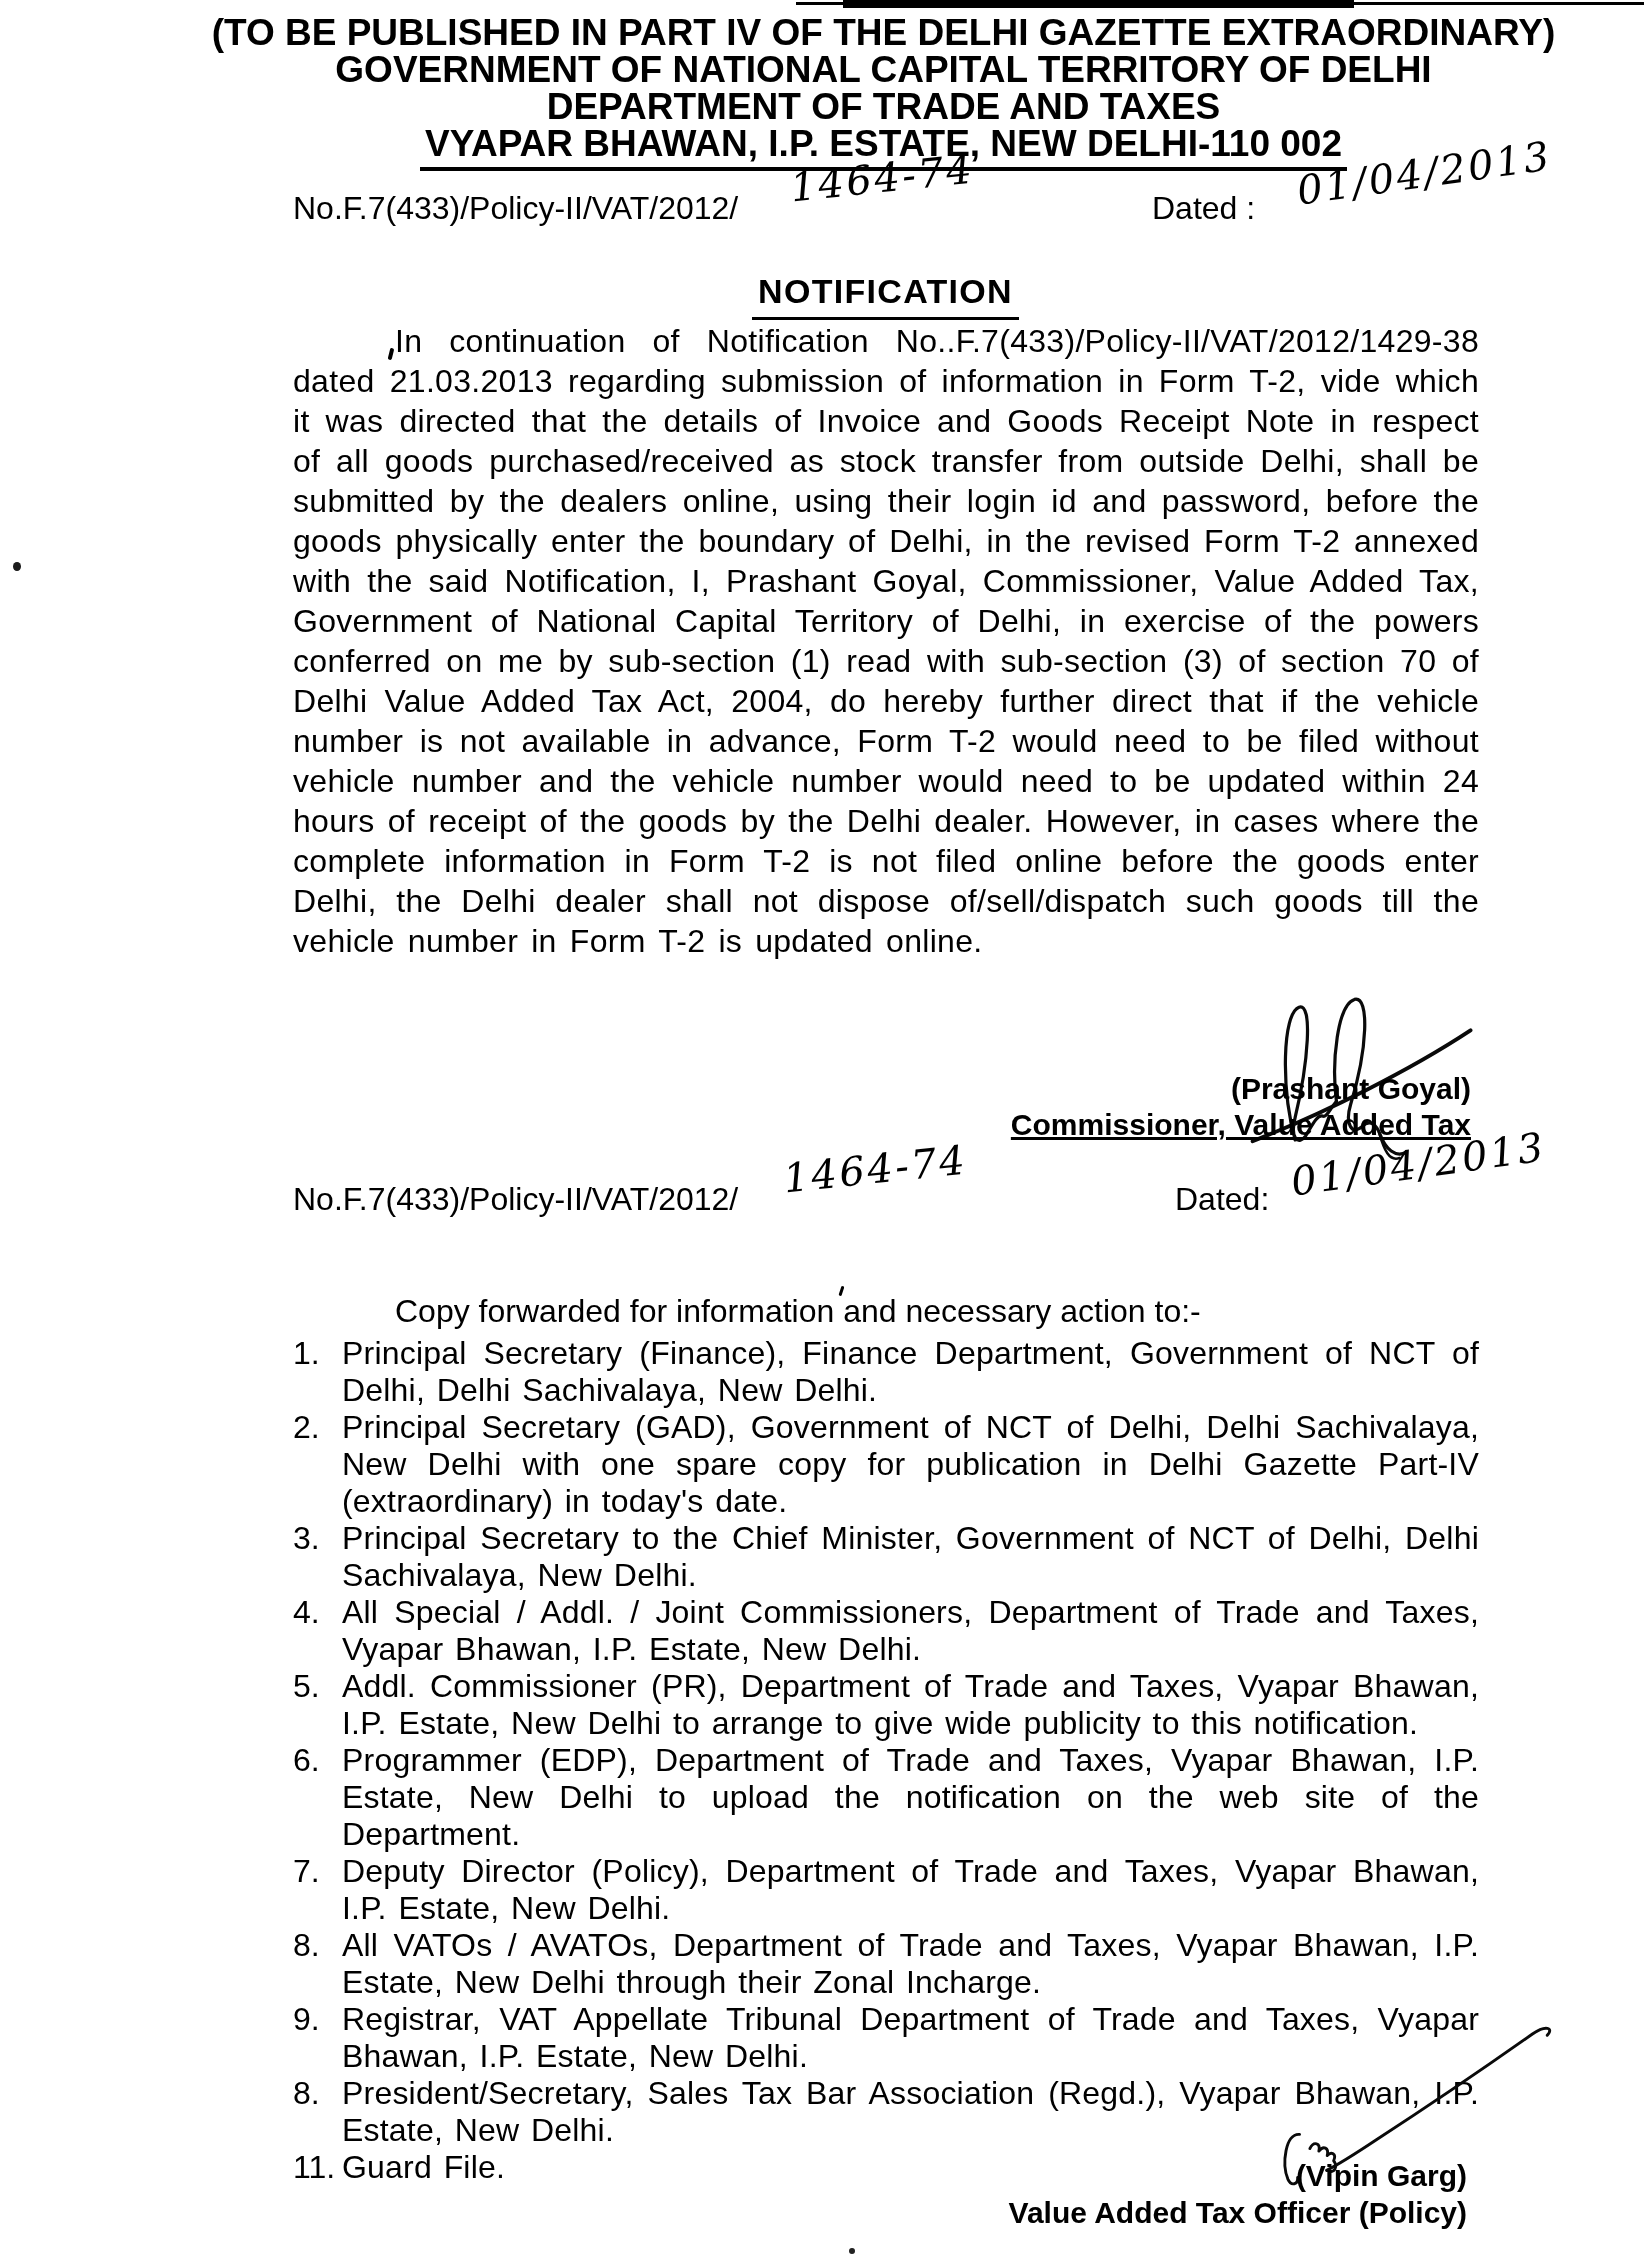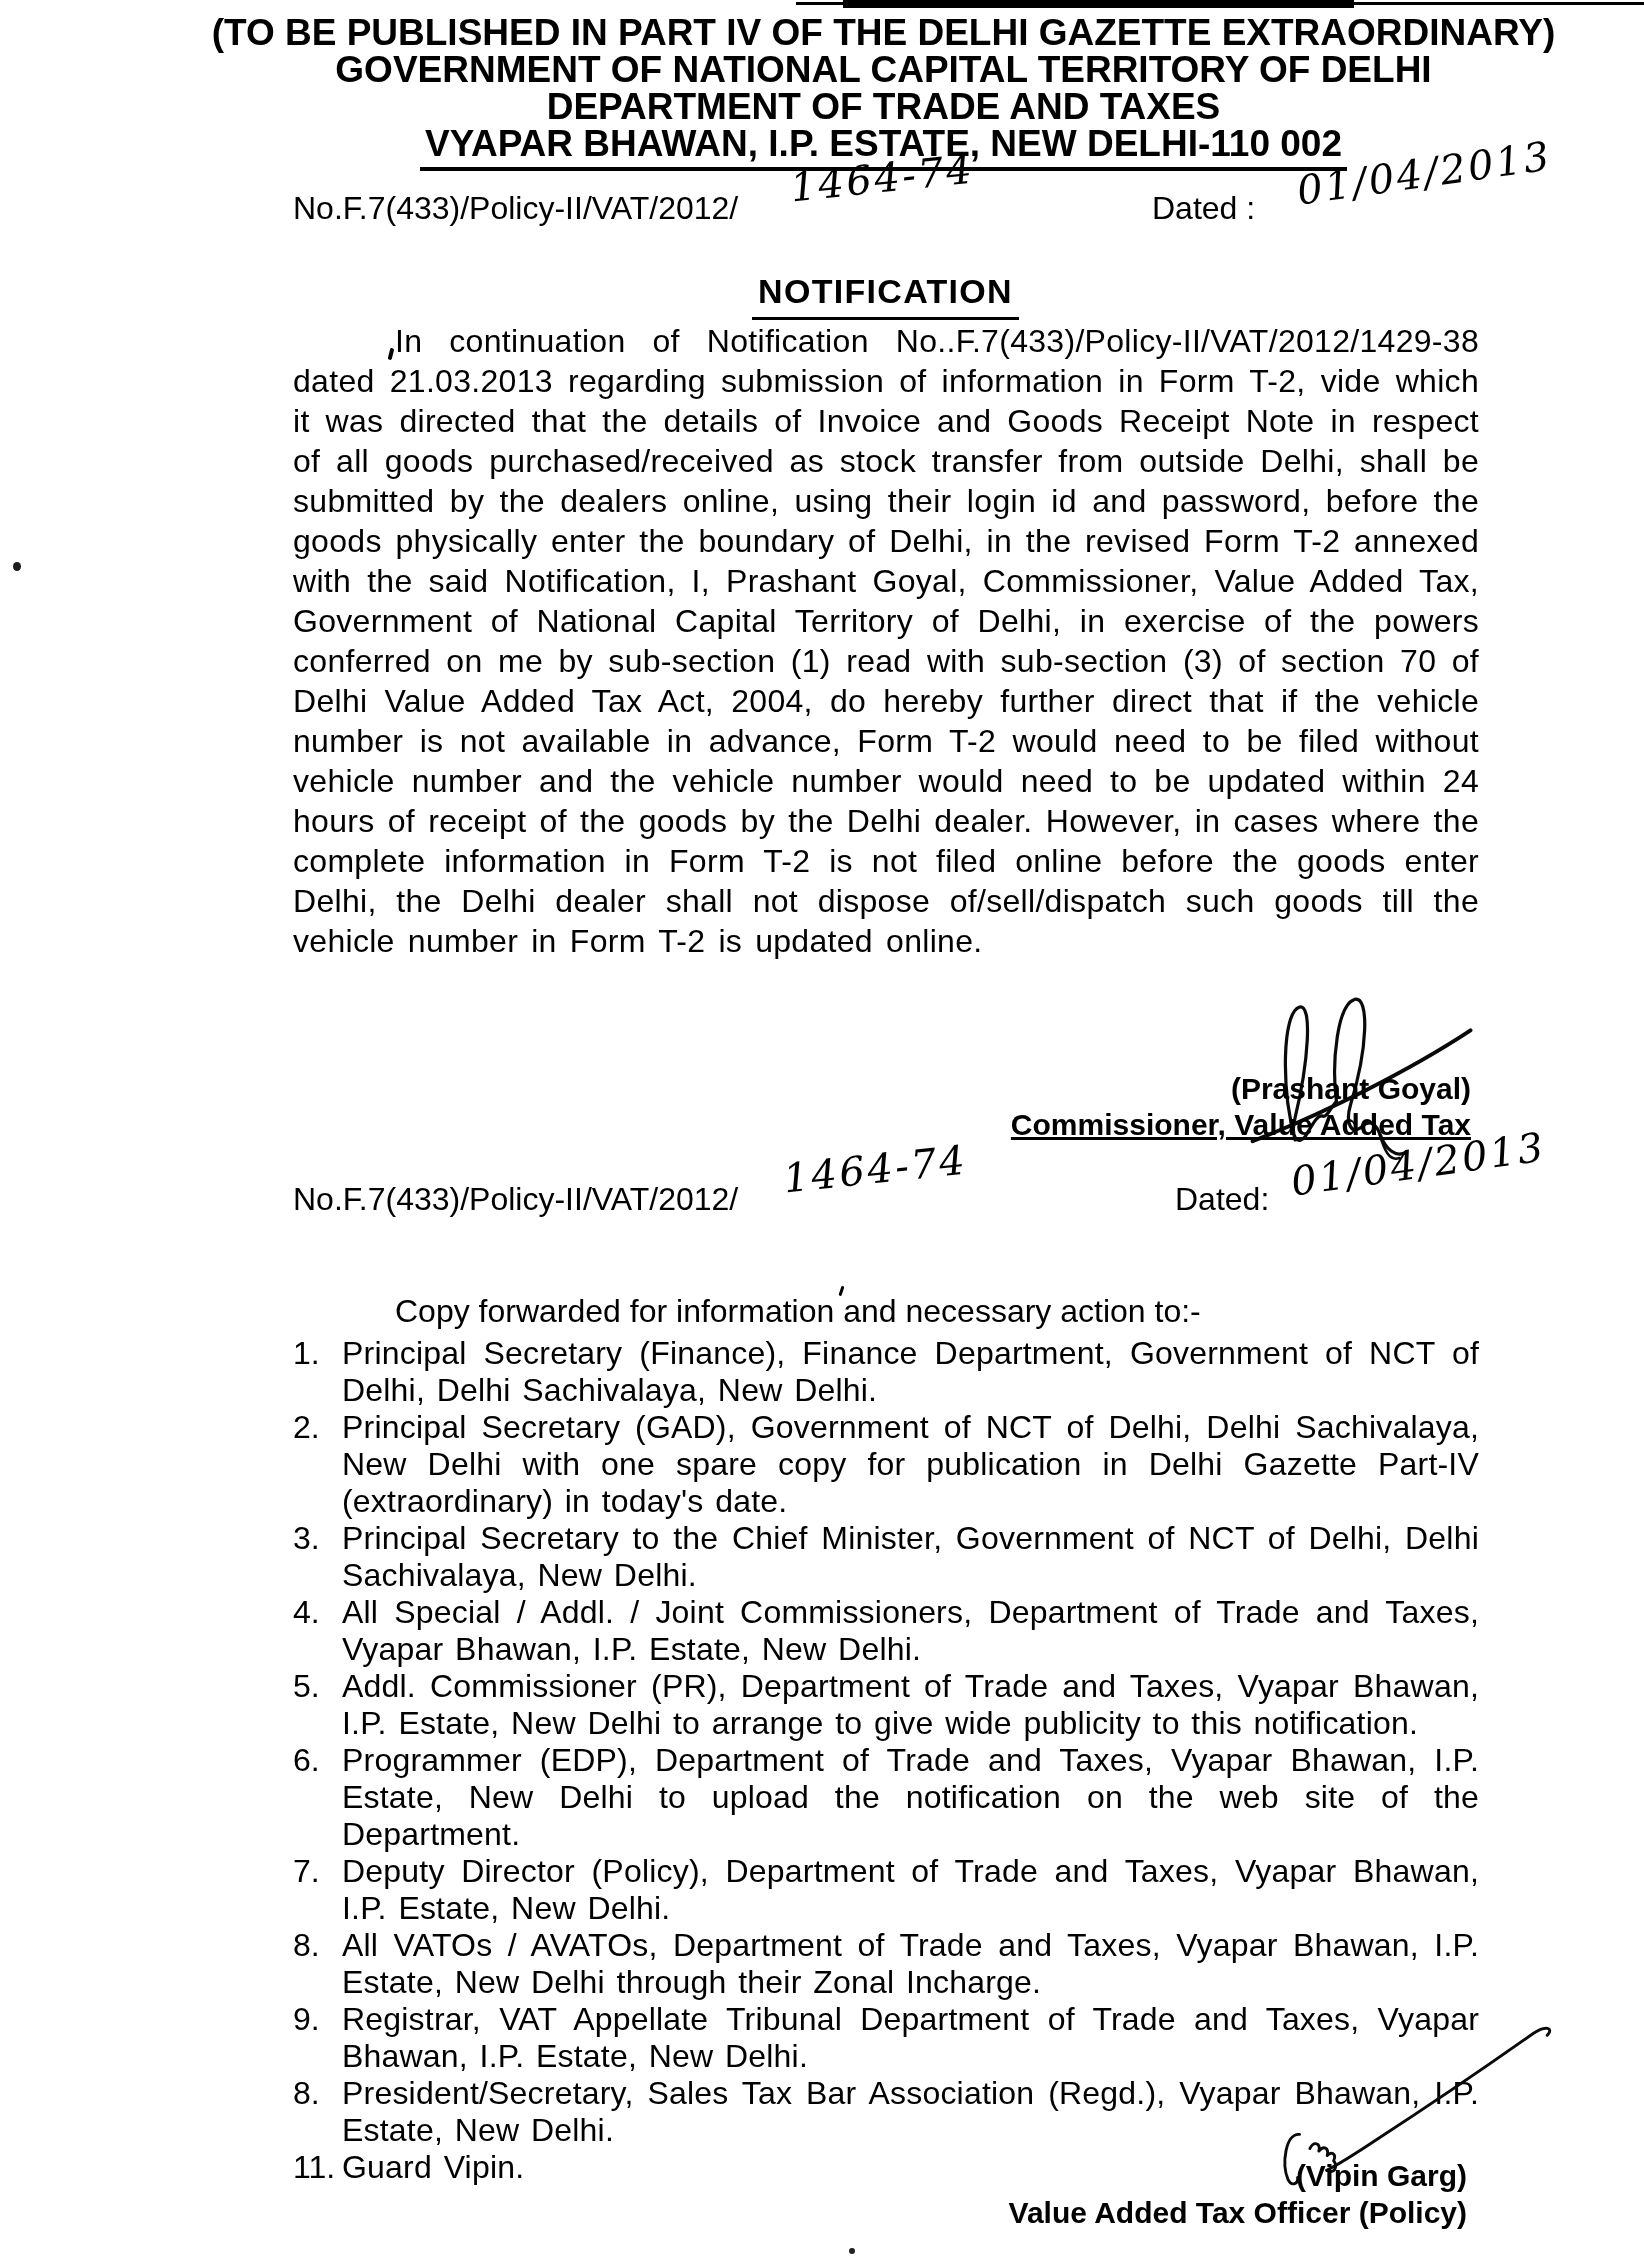--- a/index.html
+++ b/index.html
@@ -167,21 +167,21 @@
     <div class="li">
       <span class="num">9.</span>
       <span class="txt">Registrar, VAT Appellate Tribunal Department of Trade and Taxes, Vyapar Bhawan, I.P. Estate, New Delhi.</span>
     </div>
     <div class="li">
       <span class="num">8.</span>
       <span class="txt">President/Secretary, Sales Tax Bar Association (Regd.), Vyapar Bhawan, I.P. Estate, New Delhi.</span>
     </div>
     <div class="li">
       <span class="num">11.</span>
-      <span class="txt">Guard Vipin.</span>
+      <span class="txt">Guard File.</span>
     </div>
   </div>
 
   <svg class="abs" id="sig2-svg" width="309" height="193" viewBox="0 0 480 300">
     <path d="M66,212 C44,210 38,258 48,282 C53,293 64,290 63,279" stroke-width="4.5"></path>
     <path d="M82,234 C88,222 99,225 96,238 C103,229 112,232 109,245 C115,238 124,242 119,253 C126,262 120,274 110,268" stroke-width="4.5"></path>
     <path d="M108,268 C120,262 150,244 186,220 C260,172 360,104 428,56 C448,42 462,46 451,58" stroke-width="4.5"></path>
   </svg>
   <div class="abs sig-name" id="sig2-name">(Vipin Garg)</div>
   <div class="abs sig-name" id="sig2-title">Value Added Tax Officer (Policy)</div>

